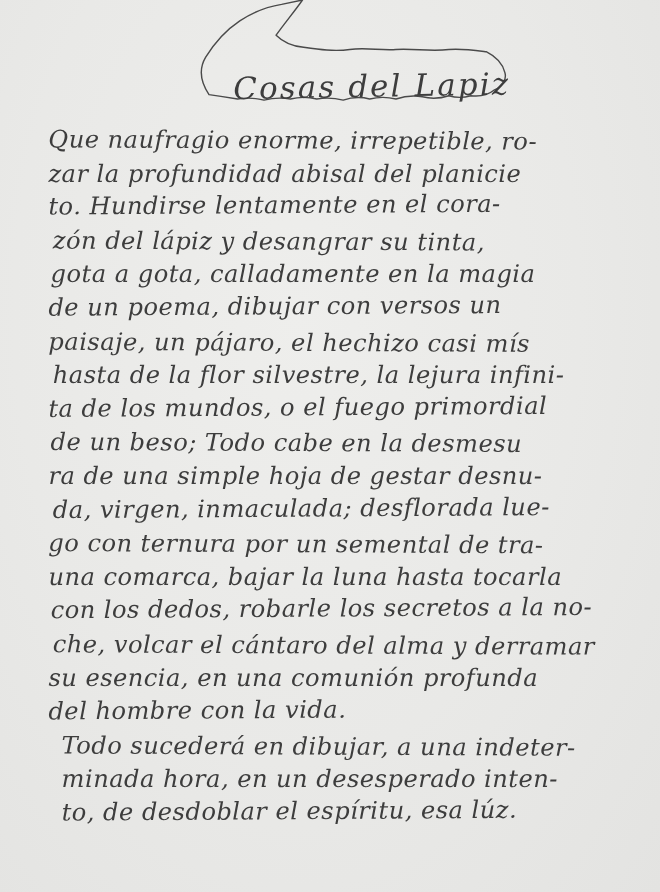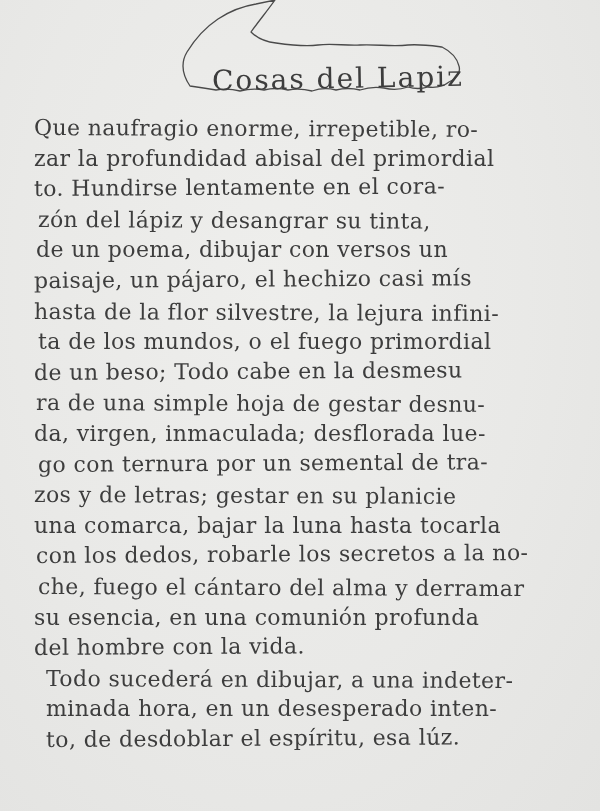--- a/index.html
+++ b/index.html
@@ -8,20 +8,21 @@
     background: #ffffff;
   }
   .page {
     position: relative;
     width: 600px;
     height: 811px;
     overflow: hidden;
     background:
       radial-gradient(ellipse at 45% 35%, #eeeeec 0%, #e9e9e7 55%, #e3e3e1 100%);
     font-family: "DejaVu Serif", serif;
+    font-style: italic;
     color: #3d3d3d;
   }
   
   .title-wrap {
     position: absolute;
     left: 178px;
     top: 0;
     width: 300px;
     height: 118px;
   }
@@ -35,21 +36,21 @@
     left: 34px;
     top: 62px;
     font-size: 28px;
     letter-spacing: 2px;
     white-space: nowrap;
     transform: rotate(-1deg);
   }
   
   .body-text {
     position: absolute;
-    left: 34px;
+    left: 44px;
     top: 113px;
     right: 10px;
   }
   .line {
     height: 30.6px;
     line-height: 30.6px;
     font-size: 22px;
     letter-spacing: 0.4px;
     white-space: nowrap;
     transform-origin: left center;
@@ -98,35 +99,35 @@
         Q 98 87, 86 90
         Q 74 88, 62 91
         Q 50 88, 38 90
         Q 26 88, 12 86 Z"></path>
     </svg>
     <div class="title-text">Cosas del Lapiz</div>
   </div>
 
   <div class="body-text">
     <div class="line">Que naufragio enorme, irrepetible, ro-</div>
-    <div class="line">zar la profundidad abisal del primordial</div>
+    <div class="line">zar la profundidad abisal del planicie</div>
     <div class="line">to. Hundirse lentamente en el cora-</div>
     <div class="line">zón del lápiz y desangrar su tinta,</div>
+    <div class="line">gota a gota, calladamente en la magia</div>
     <div class="line">de un poema, dibujar con versos un</div>
     <div class="line">paisaje, un pájaro, el hechizo casi mís</div>
     <div class="line">hasta de la flor silvestre, la lejura infini-</div>
     <div class="line">ta de los mundos, o el fuego primordial</div>
     <div class="line">de un beso; Todo cabe en la desmesu</div>
     <div class="line">ra de una simple hoja de gestar desnu-</div>
     <div class="line">da, virgen, inmaculada; desflorada lue-</div>
     <div class="line">go con ternura por un semental de tra-</div>
-    <div class="line">zos y de letras; gestar en su planicie</div>
     <div class="line">una comarca, bajar la luna hasta tocarla</div>
     <div class="line">con los dedos, robarle los secretos a la no-</div>
-    <div class="line">che, fuego el cántaro del alma y derramar</div>
+    <div class="line">che, volcar el cántaro del alma y derramar</div>
     <div class="line">su esencia, en una comunión profunda</div>
     <div class="line">del hombre con la vida.</div>
     <div class="line indent">Todo sucederá en dibujar, a una indeter-</div>
     <div class="line indent">minada hora, en un desesperado inten-</div>
     <div class="line indent">to, de desdoblar el espíritu, esa lúz.</div>
   </div>
 
 </div>
 
 </body></html>

